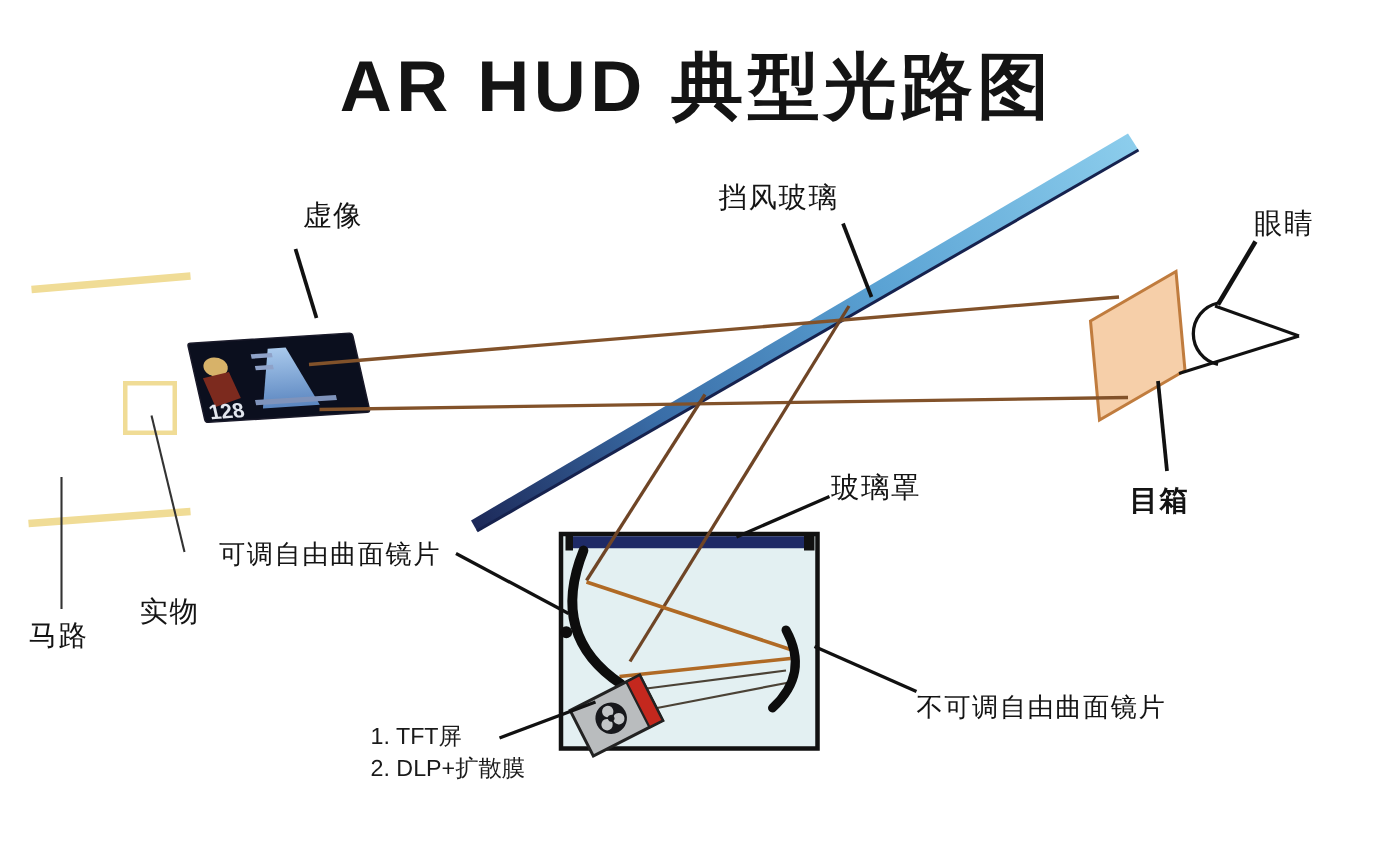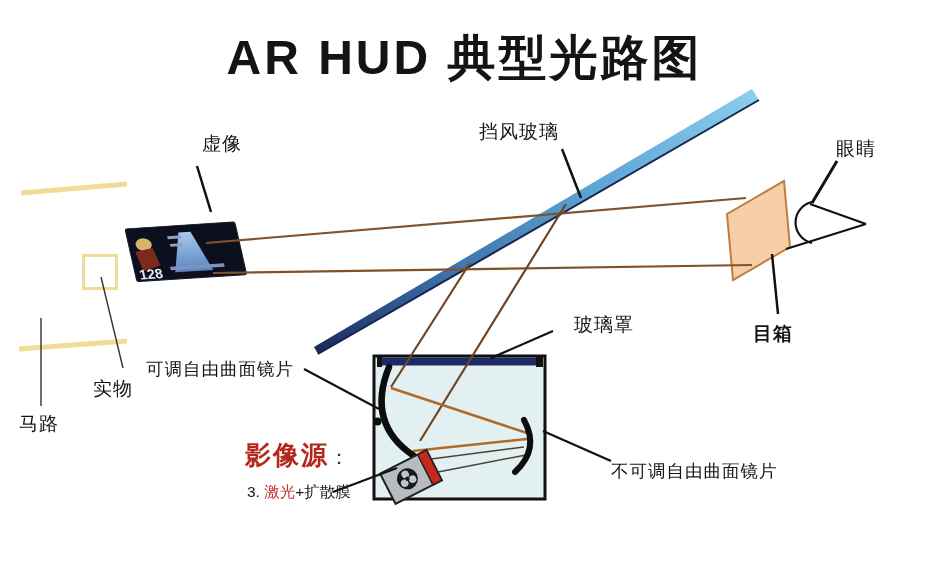--- a/index.html
+++ b/index.html
@@ -100,25 +100,25 @@
     <line x1="101" y1="277" x2="123" y2="368" stroke="#333333" stroke-width="1.4"></line>
     <line x1="41" y1="318" x2="41" y2="406" stroke="#333333" stroke-width="1.4"></line>
   </svg>
 
   <div class="title">AR HUD 典型光路图</div>
 
   <div class="lbl" style="left:170px;top:131px;margin-left:32px;">虚像</div>
   <div class="lbl" style="left:479px;top:119px;">挡风玻璃</div>
   <div class="lbl" style="left:836px;top:136px;">眼睛</div>
   <div class="lbl" style="left:753px;top:321px;font-weight:bold;">目箱</div>
-  <div class="lbl" style="left:574px;top:312px;">玻璃罩</div>
+  <div class="lbl" style="left:554px;top:312px;">玻璃罩</div>
   <div class="lbl small" style="left:611px;top:459px;">不可调自由曲面镜片</div>
   <div class="lbl small" style="left:146px;top:357px;">可调自由曲面镜片</div>
-  <div class="lbl" style="left:93px;top:376px;">实物</div>
+  <div class="lbl" style="left:93px;top:395px;">实物</div>
   <div class="lbl" style="left:19px;top:411px;font-family:Liberation Serif, serif;">马路</div>
 
-  <div class="src-head"><span>影像源</span><span class="src-colon">：</span></div>
 
   <div class="src-list">
-    <div><span>3. </span><span class="red">激光</span><span>+扩散膜</span></div>
+    <div>1. TFT屏</div>
+    <div>2. DLP+扩散膜</div>
   </div>
 
 </div>
 
 </body></html>

